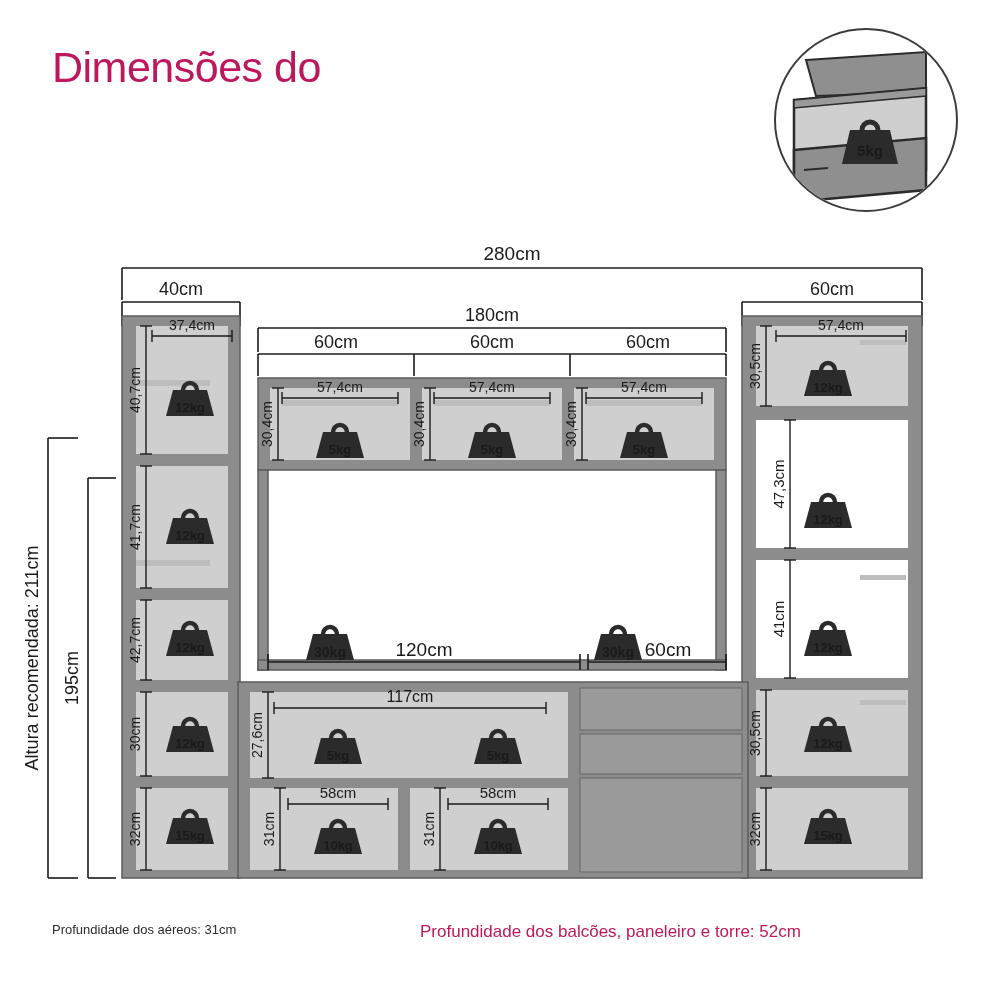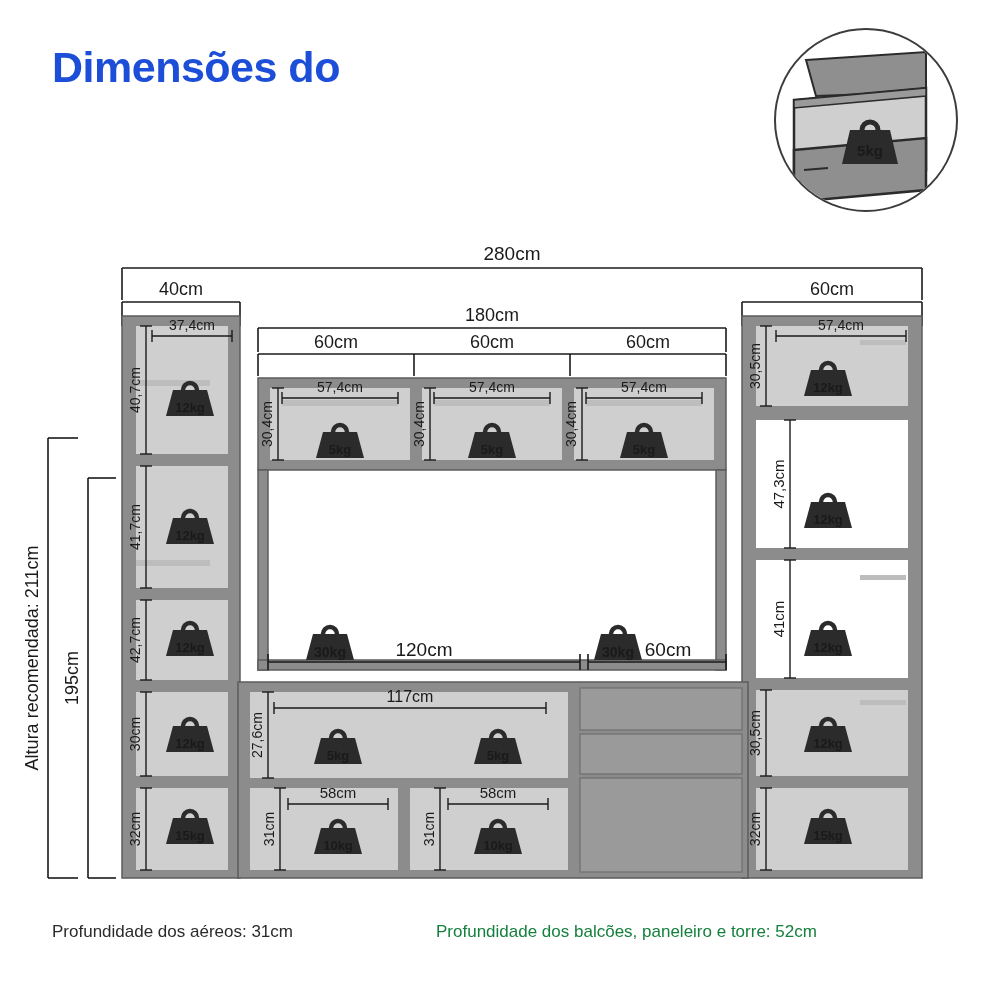--- a/index.html
+++ b/index.html
@@ -1,25 +1,25 @@
 <!DOCTYPE html>
 <html><head>
 <meta charset="utf-8">
 <style>
   html,body{margin:0;padding:0;}
   body{width:1000px;height:1000px;background:#ffffff;font-family:"Liberation Sans",sans-serif;color:#2b2b2b;position:relative;overflow:hidden;}
   .root{position:relative;width:1000px;height:1000px;}
-  .title{position:absolute;left:52px;top:42px;font-size:43px;font-weight:bold;line-height:1.18;color:#1d4ed8;width:420px;letter-spacing:-0.5px;}
+  .title{position:absolute;left:52px;top:42px;font-size:43px;font-weight:normal;line-height:1.18;color:#be185d;width:420px;letter-spacing:-0.5px;}
   .badge-circle{position:absolute;right:42px;top:28px;width:180px;height:180px;border-radius:50%;border:2px solid #3c3c3c;background:#fff;overflow:hidden;}
   .badge-circle svg{position:absolute;left:0;top:0;}
   .diagram{position:absolute;left:0;top:230px;width:832px;height:680px;}
   .diagram svg{display:block;}
   .footer{position:absolute;left:0;top:922px;width:1000px;}
-  .footer .f1{position:absolute;left:52px;top:0;font-size:17px;color:#2b2b2b;white-space:nowrap;}
-  .footer .f2{position:absolute;left:420px;top:0;font-size:17px;color:#15803d;white-space:nowrap;margin-left:16px;}
+  .footer .f1{position:absolute;left:52px;top:0;font-size:13px;color:#2b2b2b;white-space:nowrap;}
+  .footer .f2{position:absolute;left:420px;top:0;font-size:17px;color:#be185d;white-space:nowrap;}
   text{font-family:"Liberation Sans",sans-serif;fill:#1a1a1a;}
 </style>
 </head>
 <body>
 
 <div class="root">
 
   <div class="title">
     <div>Dimensões do</div>
   </div>

